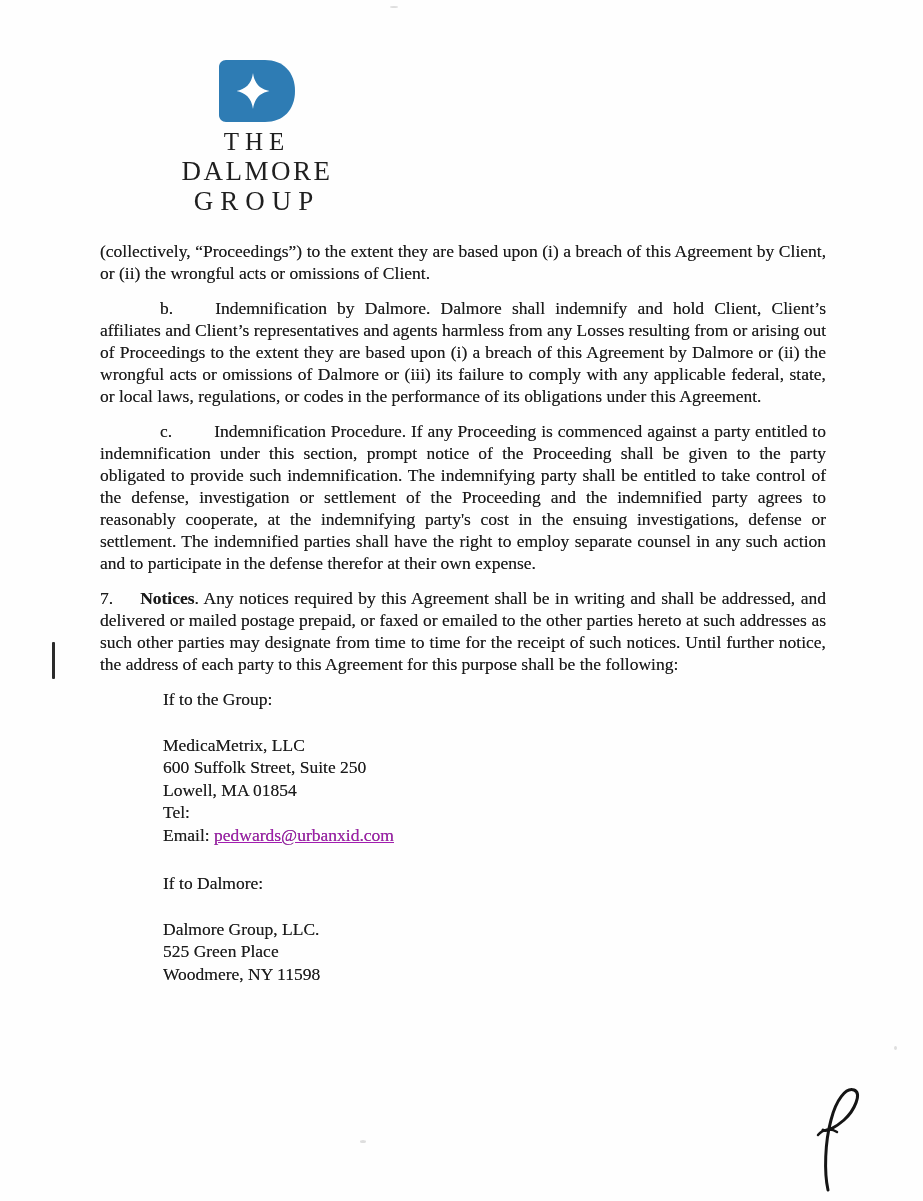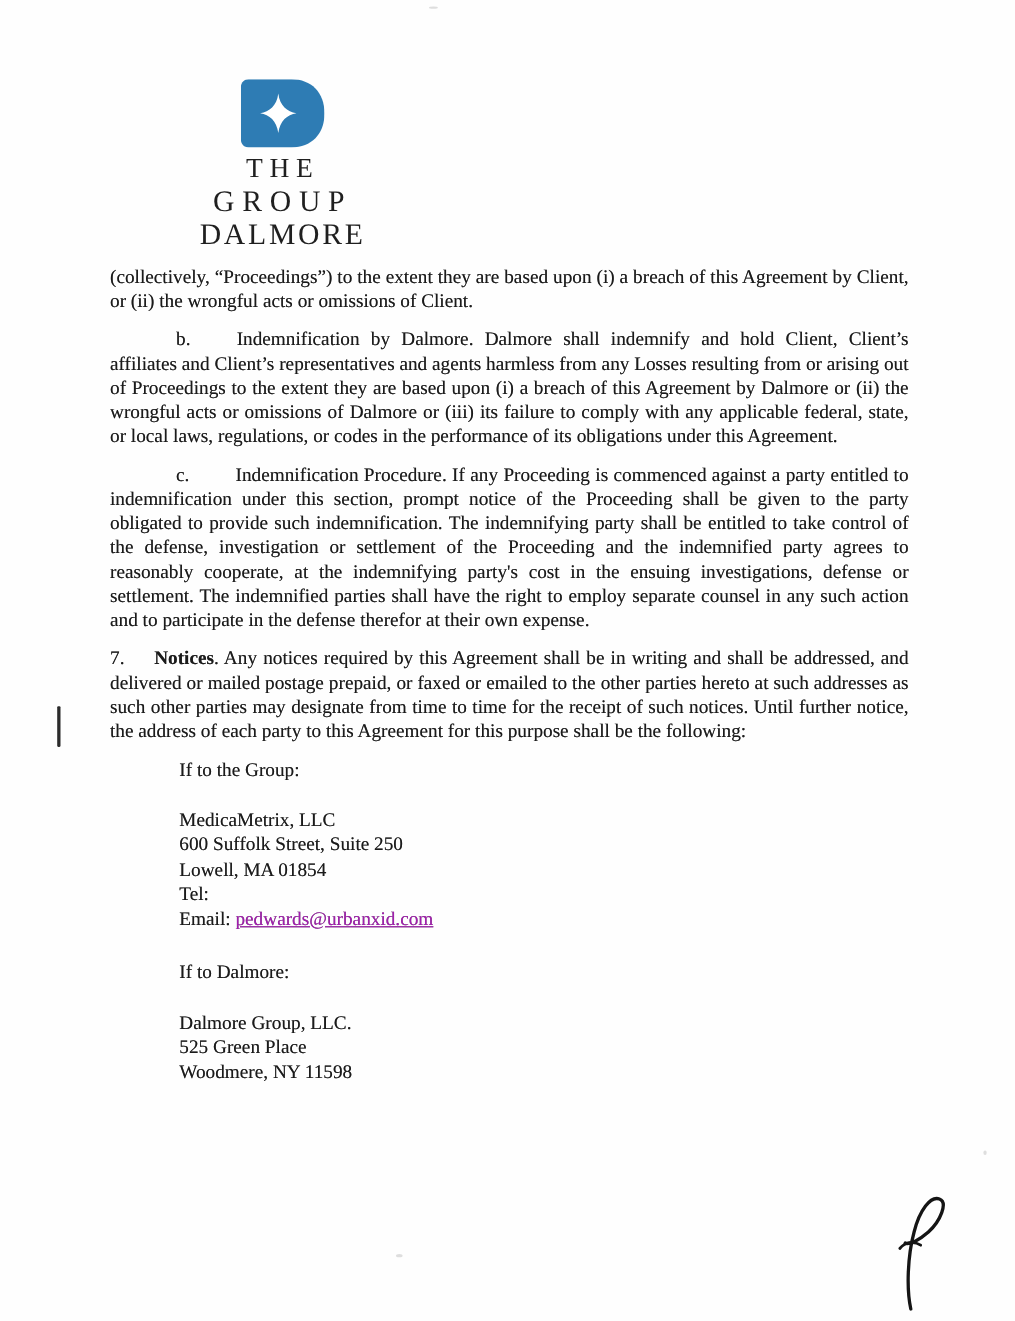--- a/index.html
+++ b/index.html
@@ -7,21 +7,21 @@
     position:relative;
     width:923px;height:1201px;
     margin:0 auto;
     background:#fefefe;
     font-family:"Liberation Serif", serif;
     color:#1b1b1b;
     overflow:hidden;
   }
   
   .logo{
-    position:absolute;left:168px;top:72px;width:178px;
+    position:absolute;left:168px;top:60px;width:178px;
     text-align:center;color:#1f1f1f;
   }
   .logo svg{display:block;margin:0 auto 6px auto;}
   .logo-line{font-family:"Liberation Serif", serif;line-height:1.12;}
   .logo-the{font-size:25px;letter-spacing:6px;}
   .logo-dalmore{font-size:27px;letter-spacing:2.5px;}
   .logo-group{font-size:27px;letter-spacing:7px;}
   
   .content{
     position:absolute;left:100px;top:240px;width:726px;
@@ -57,22 +57,22 @@
 <div class="page">
 
   <div class="margin-bar"></div>
 
   <header class="logo">
     <svg width="76" height="62" viewBox="0 0 76 62">
       <path d="M7,0 L46,0 C64,0 76,12 76,31 C76,50 64,62 46,62 L7,62 C3,62 0,59 0,55 L0,7 C0,3 3,0 7,0 Z" fill="#2e7cb4"></path>
       <path d="M34,13 C35.5,24.5 42,29.3 50.5,31 C42,32.7 35.5,37.5 34,49 C32.5,37.5 26,32.7 17.5,31 C26,29.3 32.5,24.5 34,13 Z" fill="#ffffff"></path>
     </svg>
     <div class="logo-line logo-the">THE</div>
+    <div class="logo-line logo-dalmore">DALMORE</div>
     <div class="logo-line logo-group">GROUP</div>
-    <div class="logo-line logo-dalmore">DALMORE</div>
   </header>
 
   <main class="content">
 
     <p><span>(collectively, “</span><span class="u">Proceedings</span><span>”) to the extent they are based upon (i) a breach of this Agreement by Client, or (ii) the wrongful acts or omissions of Client.</span></p>
 
     <p><span class="tab w60"></span><span>b.</span><span class="tab w40"></span><span class="u">Indemnification by Dalmore</span><span>.  Dalmore shall indemnify and hold Client, Client’s affiliates and Client’s representatives and agents harmless from any Losses resulting from or arising out of Proceedings to the extent they are based upon (i) a breach of this Agreement by Dalmore or (ii) the wrongful acts or omissions of Dalmore or (iii) its failure to comply with any applicable federal, state, or local laws, regulations, or codes in the performance of its obligations under this Agreement.</span></p>
 
     <p><span class="tab w60"></span><span>c.</span><span class="tab w40"></span><span class="u">Indemnification Procedure</span><span>.  If any Proceeding is commenced against a party entitled to indemnification under this section, prompt notice of the Proceeding shall be given to the party obligated to provide such indemnification.  The indemnifying party shall be entitled to take control of the defense, investigation or settlement of the Proceeding and the indemnified party agrees to reasonably cooperate, at the indemnifying party's cost in the ensuing investigations, defense or settlement.  The indemnified parties shall have the right to employ separate counsel in any such action and to participate in the defense therefor at their own expense.</span></p>
 

